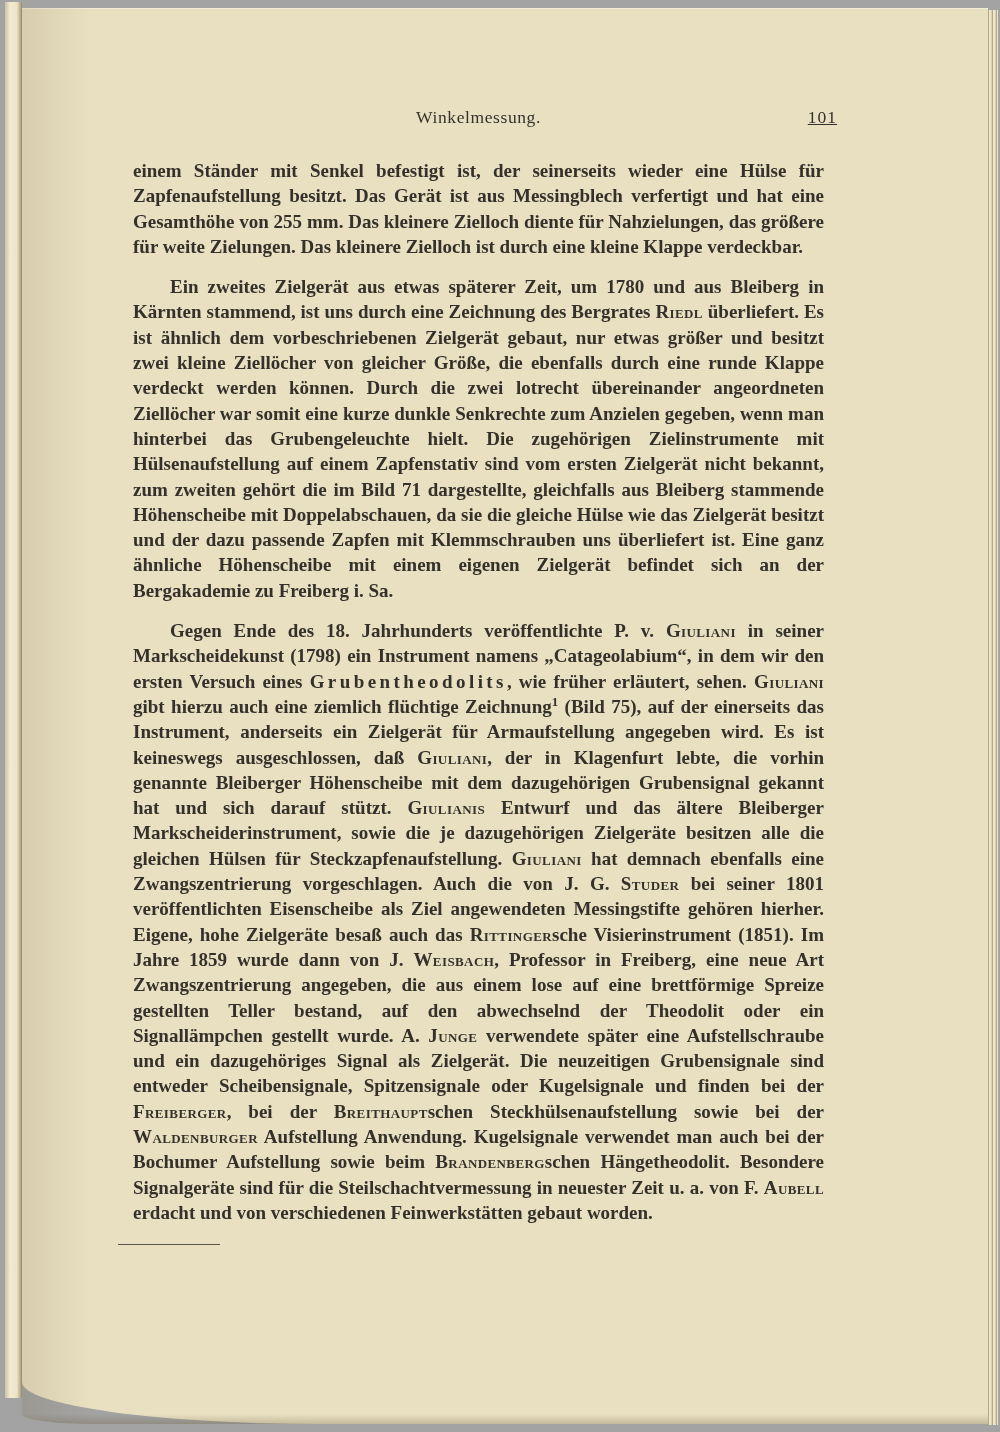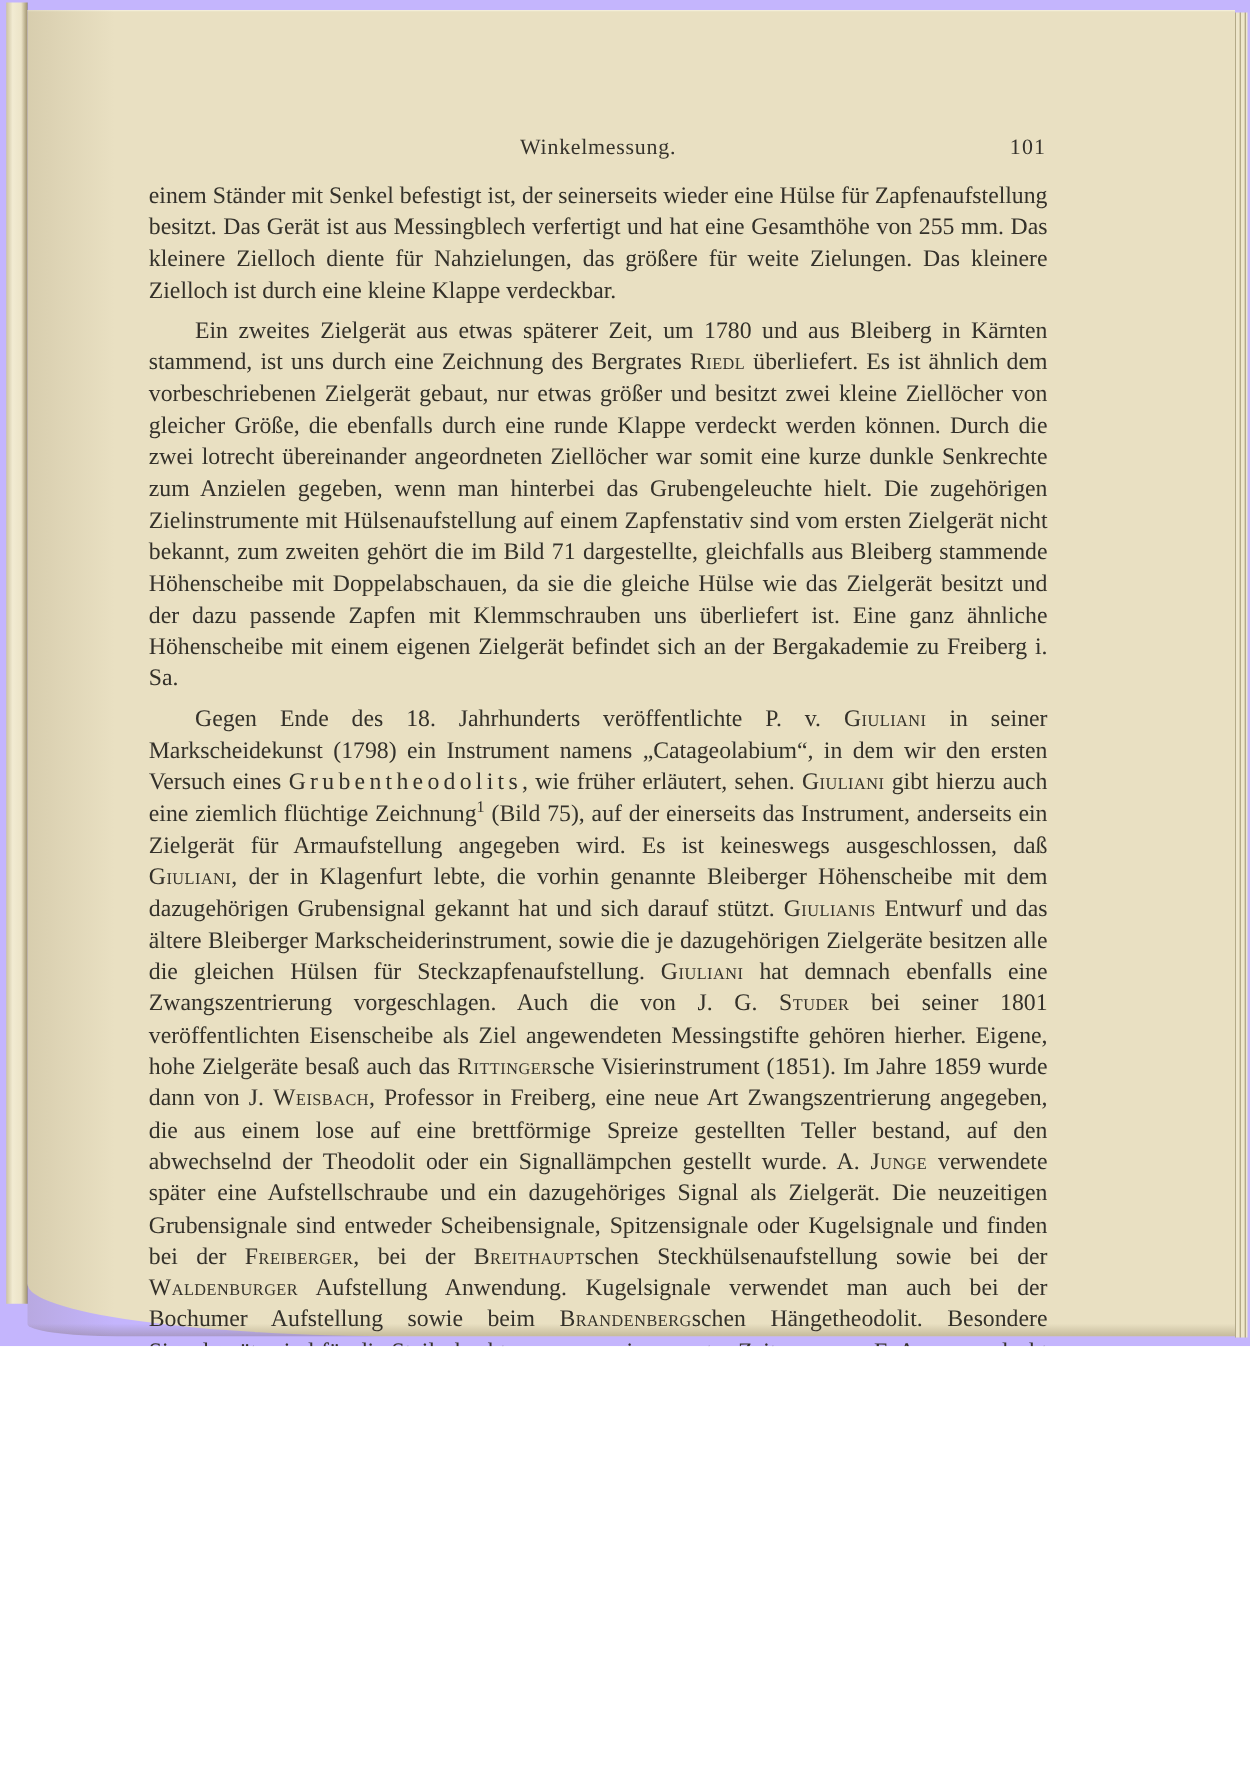--- a/index.html
+++ b/index.html
@@ -1,19 +1,19 @@
 <!DOCTYPE html>
 <html lang="de"><head>
 <meta charset="utf-8">
 <style>
   html,body{margin:0;padding:0;}
   .scene{
     position:relative;
-    width:1000px;height:1077px;
-    background:#c4b5fd;
+    width:1000px;height:1432px;
+    background:#a3a3a3;
     overflow:hidden;
     font-family:"Liberation Serif", serif;
   }
   
   .page-under{
     position:absolute;left:5px;top:2px;bottom:34px;width:17px;
     background:linear-gradient(90deg,#cdc3a2 0%,#f2ebd2 30%,#ece4c8 70%,#a99d79 96%,#7a7054 100%);
   }
   
   .page{
@@ -44,29 +44,29 @@
   .running-head{
     position:absolute;top:107px;left:118px;width:721px;height:26px;
     color:#35322b;
   }
   .rh-title{
     position:absolute;left:0;right:0;text-align:center;
     font-size:17.5px;letter-spacing:0.6px;
   }
   .rh-page{
     position:absolute;right:2px;top:0;
-    font-size:17.5px;letter-spacing:1px;
+    font-size:17.5px;letter-spacing:1px;text-decoration:underline;
   }
   .text-block{
     position:absolute;top:143px;left:118px;width:721px;
     font-size:19px;line-height:25.3px;
     text-align:justify;
     color:#34312a;
   }
-  .text-block p{margin:1px;}
+  .text-block p{margin:15px;font-weight:bold;}
   .text-block p + p{margin-top:7px;}
   .text-block p.indent{text-indent:37px;}
   .sc{font-variant:small-caps;letter-spacing:0.4px;}
   .sp{letter-spacing:0.18em;}
   .sup{vertical-align:super;font-size:68%;line-height:0;}
   .fn-rule{
     width:102px;height:0;
     border-top:1.6px solid #58544b;
     margin:19px 0 11px 0;
   }

